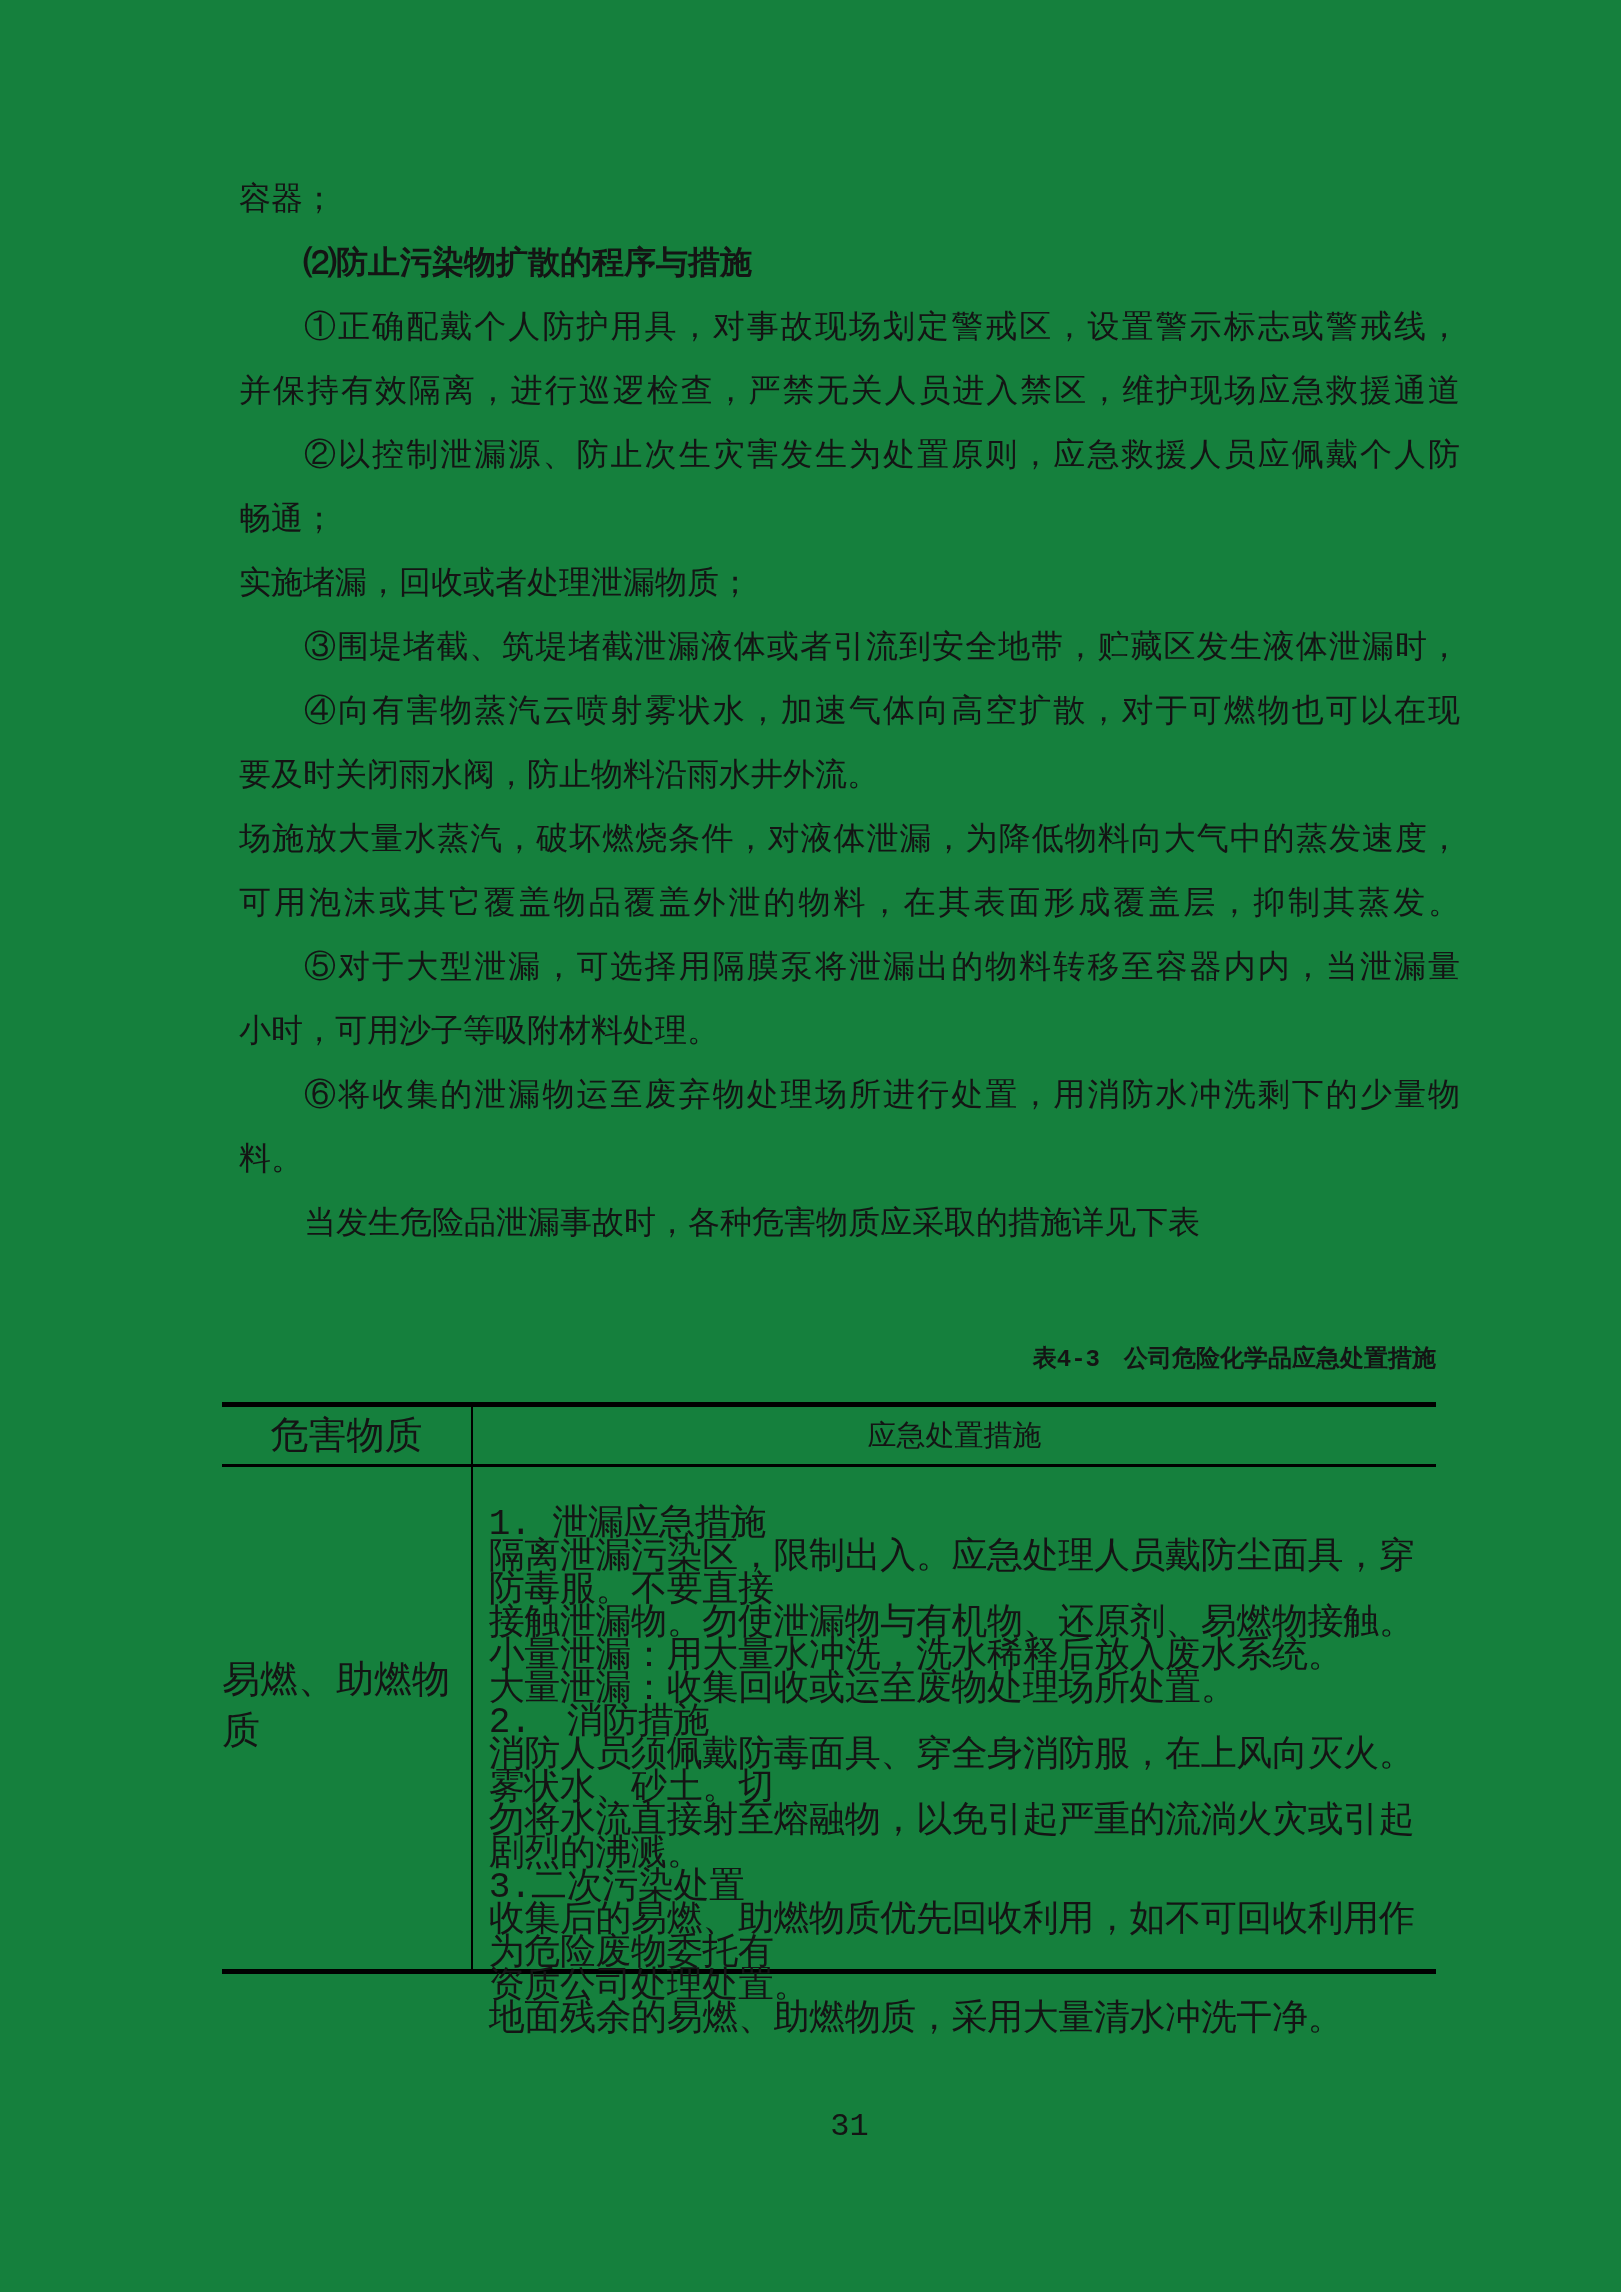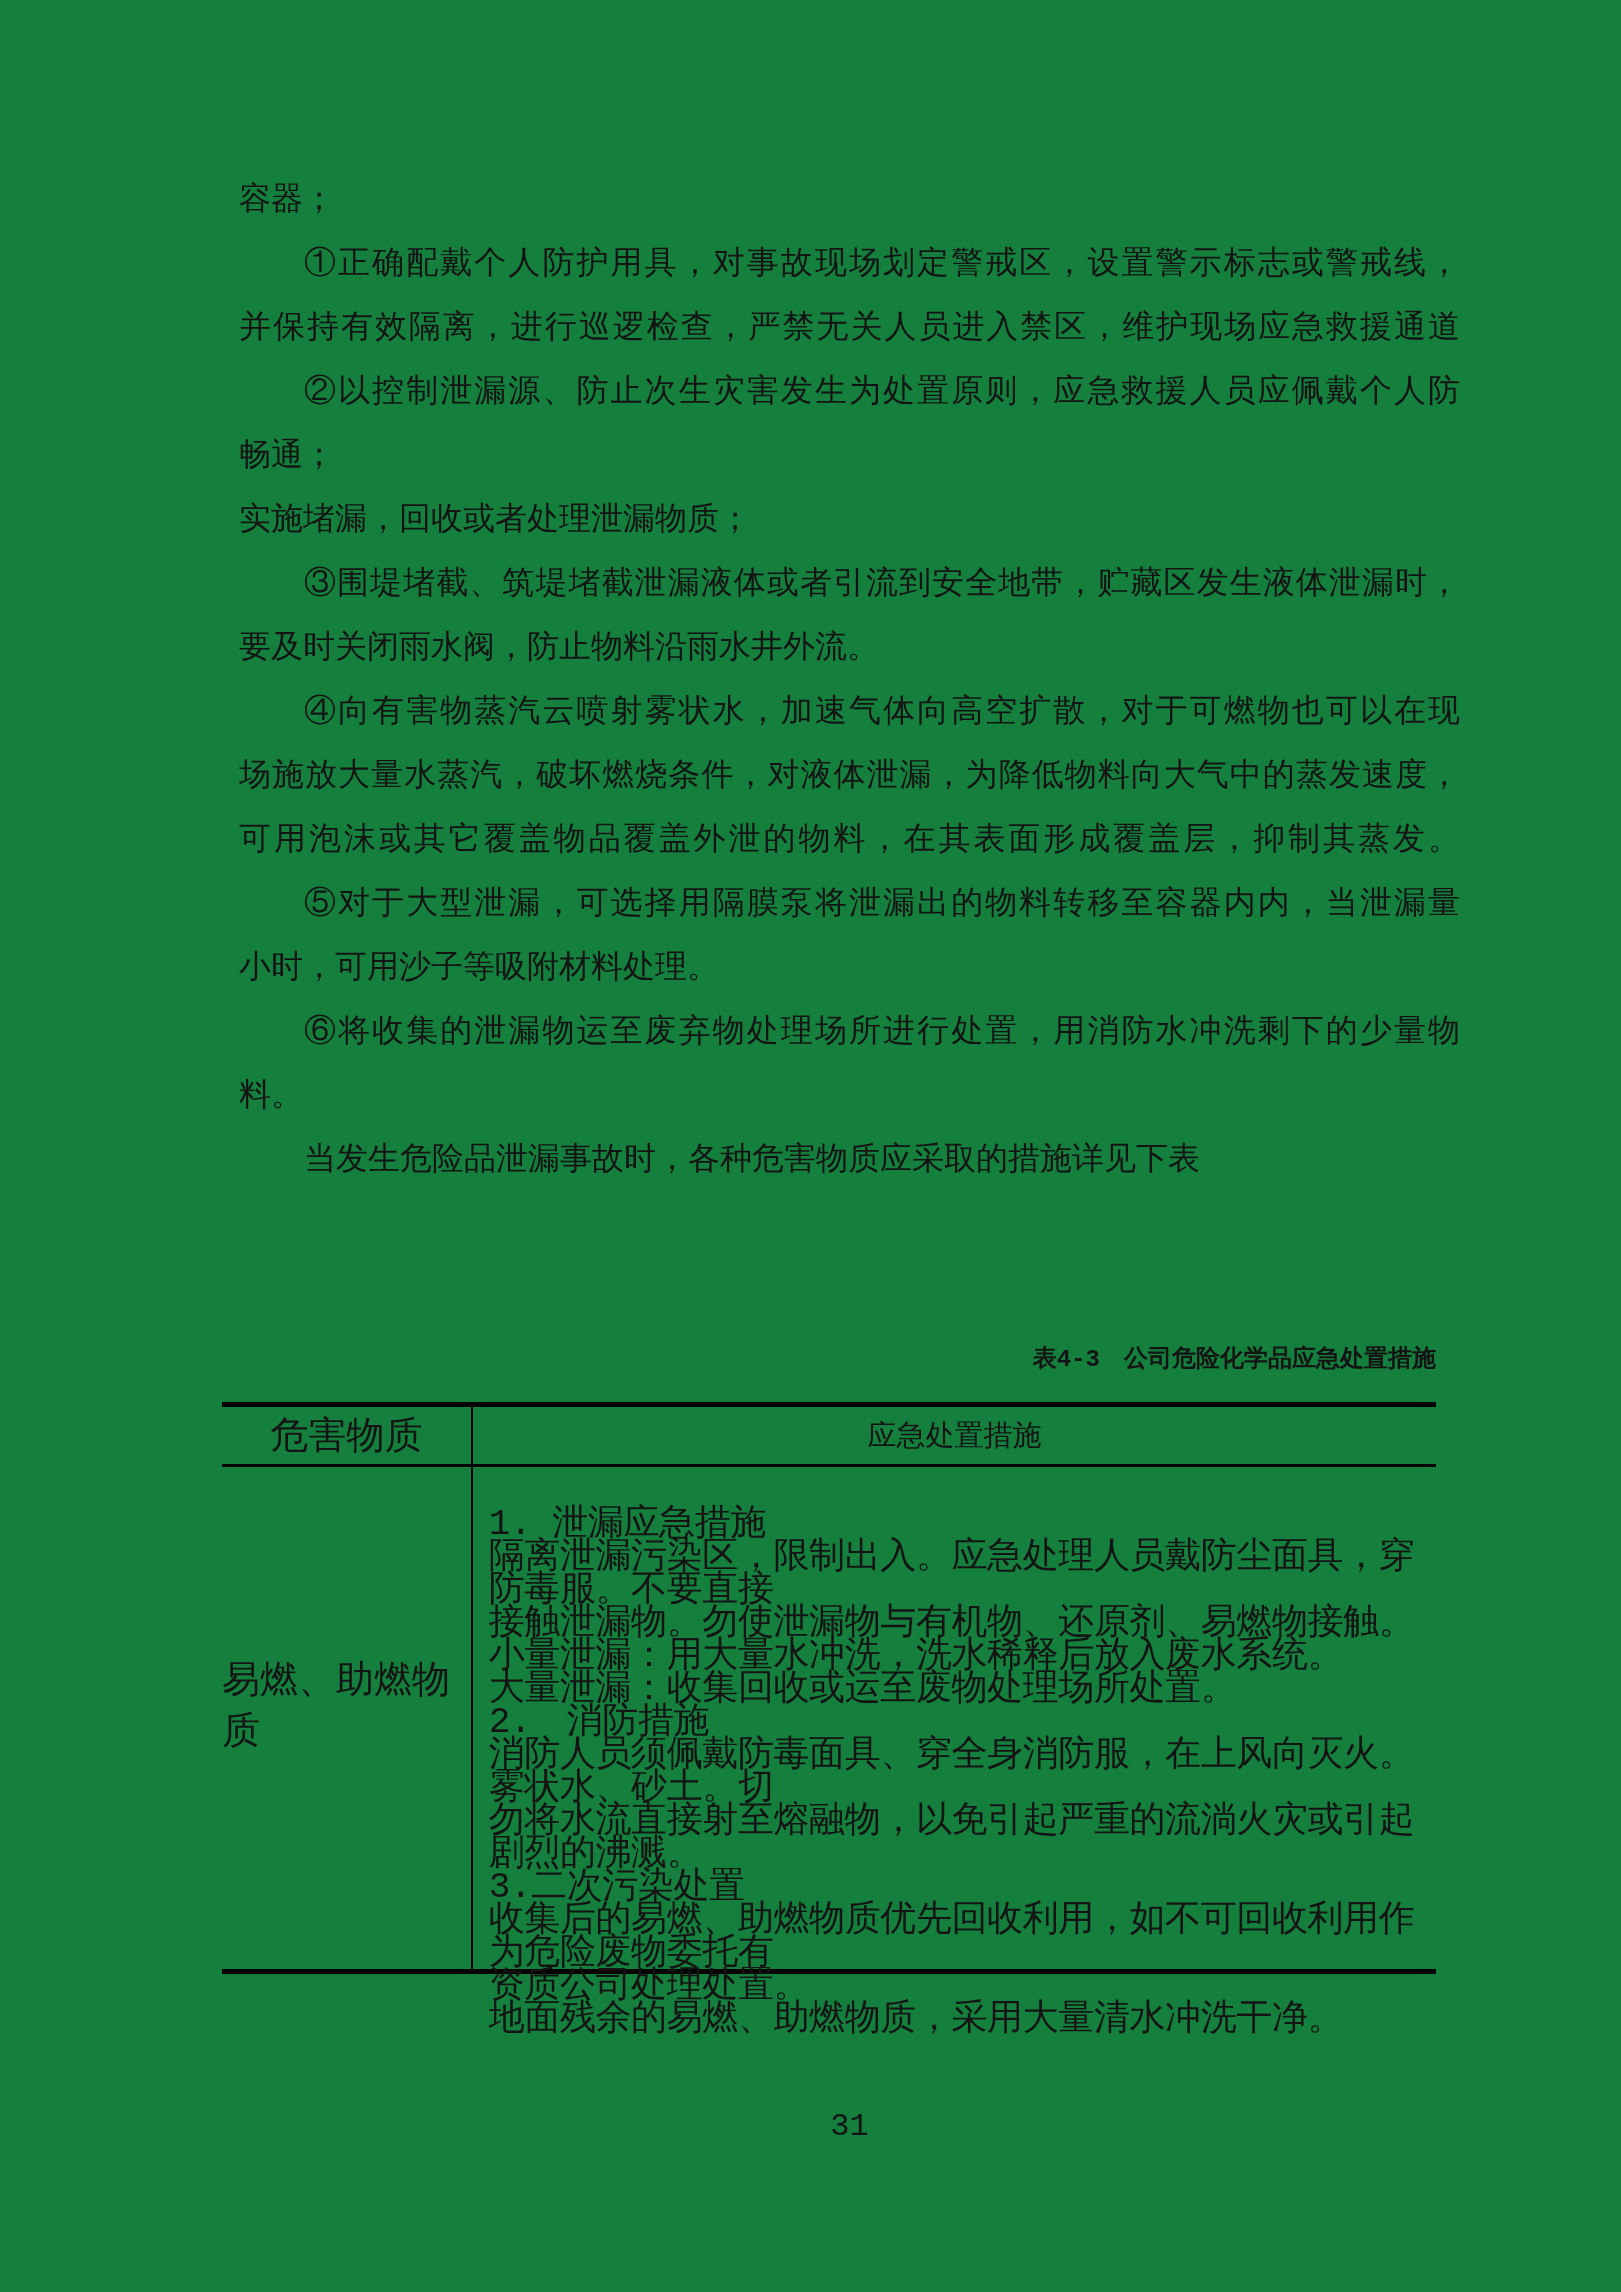--- a/index.html
+++ b/index.html
@@ -62,28 +62,29 @@
     text-align:center; font-size:32px; line-height:39px;
   }
 </style>
 </head>
 <body>
 
 <div class="page">
 
   <div class="body-text" id="body-text">
       <div class="ln">容器；</div>
+      <div class="ln ind bold">⑵防止污染物扩散的程序与措施</div>
       <div class="ln ind fill">①正确配戴个人防护用具，对事故现场划定警戒区，设置警示标志或警戒线，</div>
       <div class="ln fill">并保持有效隔离，进行巡逻检查，严禁无关人员进入禁区，维护现场应急救援通道</div>
       <div class="ln ind fill">②以控制泄漏源、防止次生灾害发生为处置原则，应急救援人员应佩戴个人防</div>
       <div class="ln">畅通；</div>
       <div class="ln">实施堵漏，回收或者处理泄漏物质；</div>
       <div class="ln ind fill">③围堤堵截、筑堤堵截泄漏液体或者引流到安全地带，贮藏区发生液体泄漏时，</div>
+      <div class="ln ind fill">④向有害物蒸汽云喷射雾状水，加速气体向高空扩散，对于可燃物也可以在现</div>
       <div class="ln">要及时关闭雨水阀，防止物料沿雨水井外流。</div>
-      <div class="ln ind fill">④向有害物蒸汽云喷射雾状水，加速气体向高空扩散，对于可燃物也可以在现</div>
       <div class="ln fill">场施放大量水蒸汽，破坏燃烧条件，对液体泄漏，为降低物料向大气中的蒸发速度，</div>
       <div class="ln fill">可用泡沫或其它覆盖物品覆盖外泄的物料，在其表面形成覆盖层，抑制其蒸发。</div>
       <div class="ln ind fill">⑤对于大型泄漏，可选择用隔膜泵将泄漏出的物料转移至容器内内，当泄漏量</div>
       <div class="ln">小时，可用沙子等吸附材料处理。</div>
       <div class="ln ind fill">⑥将收集的泄漏物运至废弃物处理场所进行处置，用消防水冲洗剩下的少量物</div>
       <div class="ln">料。</div>
       <div class="ln ind">当发生危险品泄漏事故时，各种危害物质应采取的措施详见下表</div>
     </div>
 
   <div class="tbl-title">表4-3　公司危险化学品应急处置措施</div>

